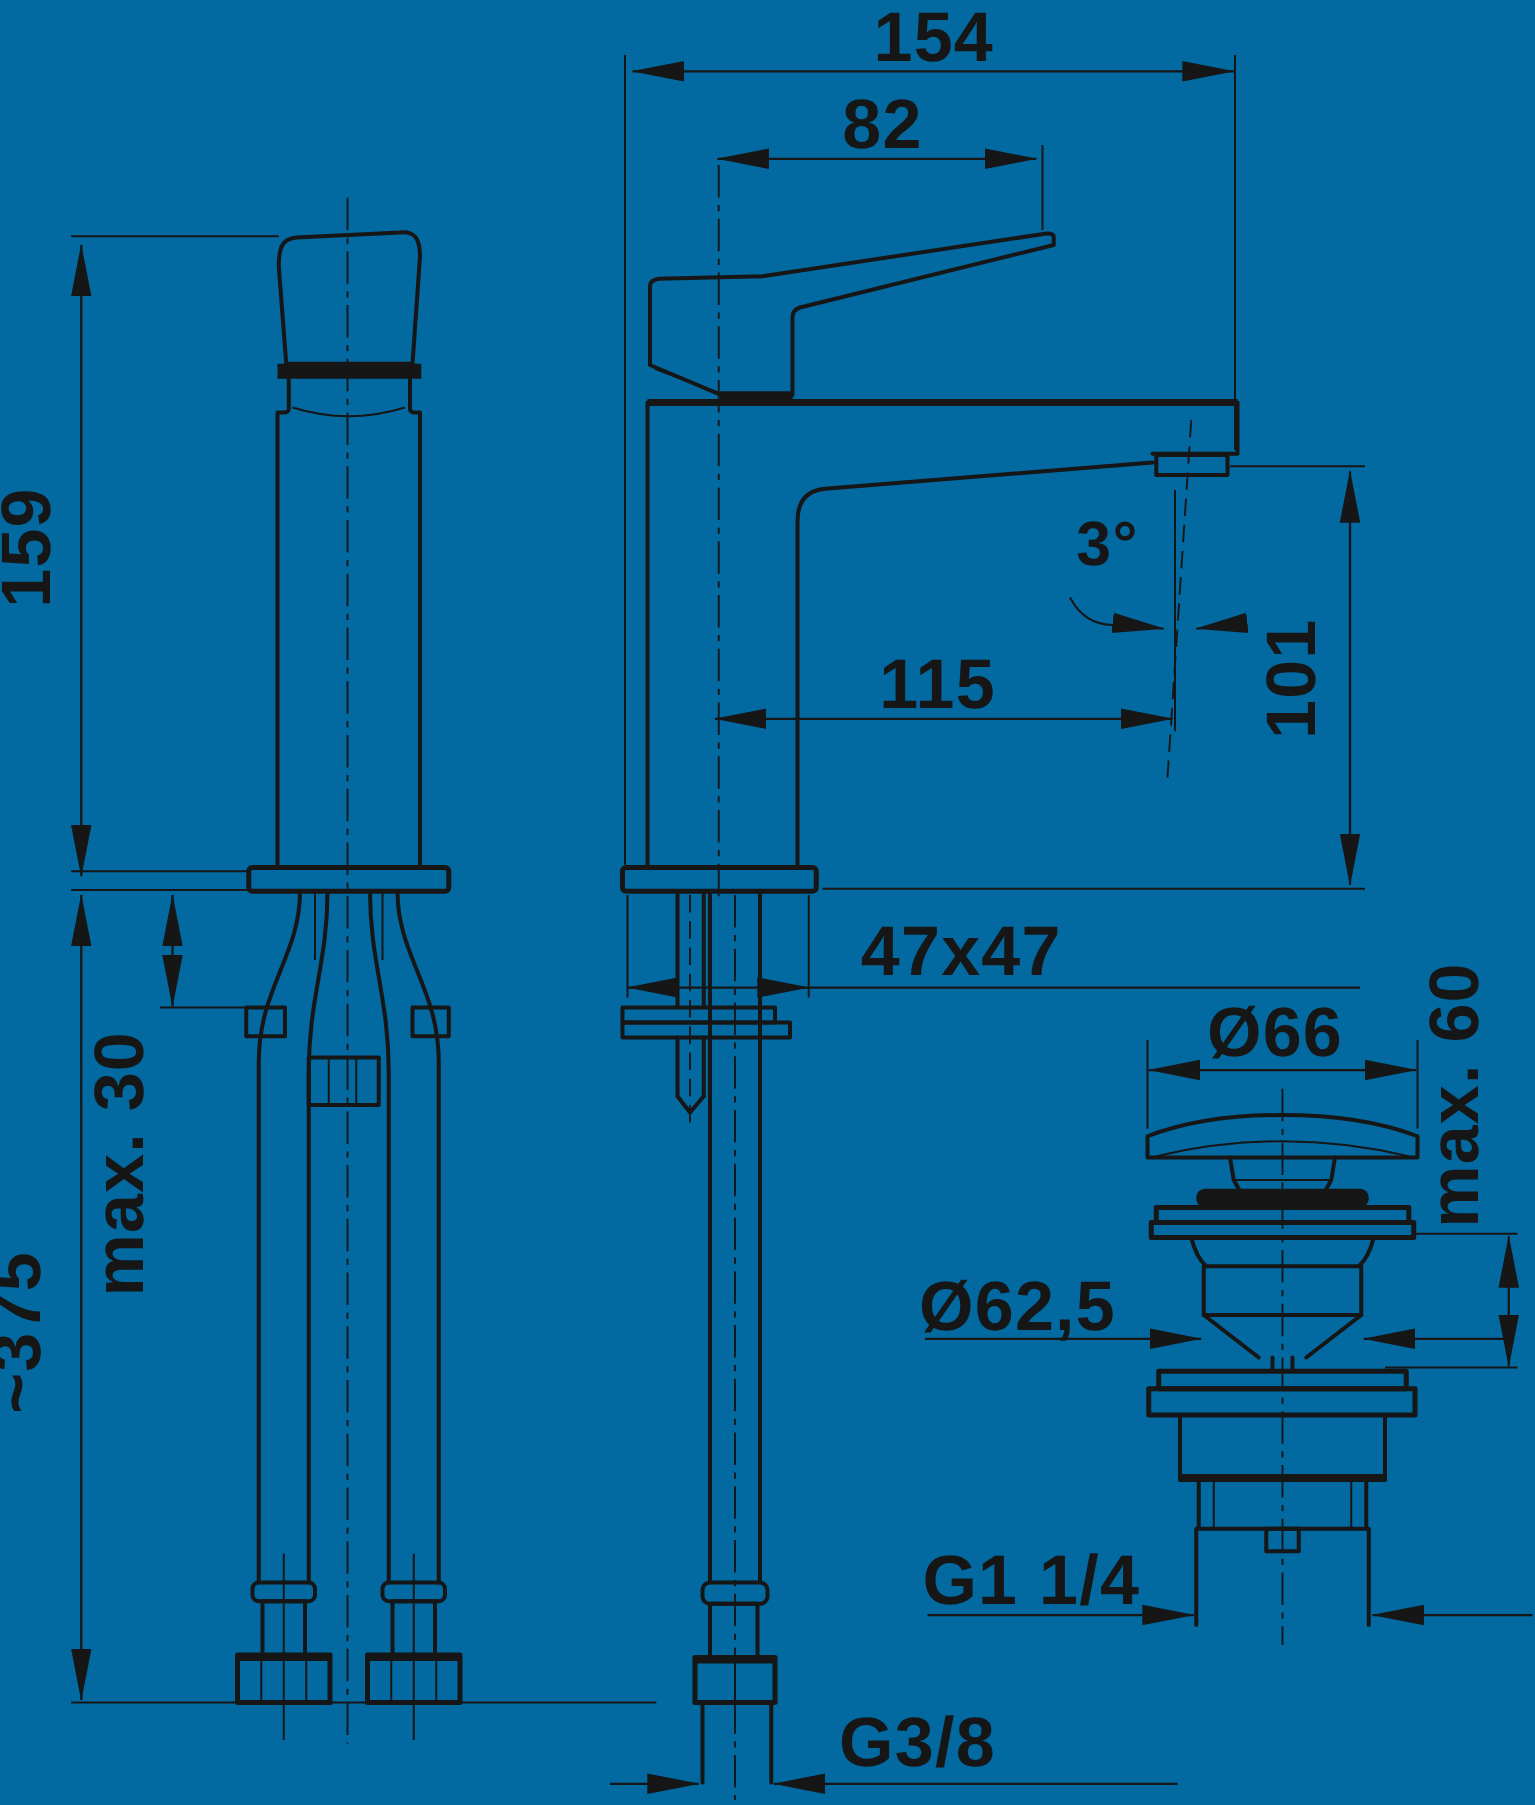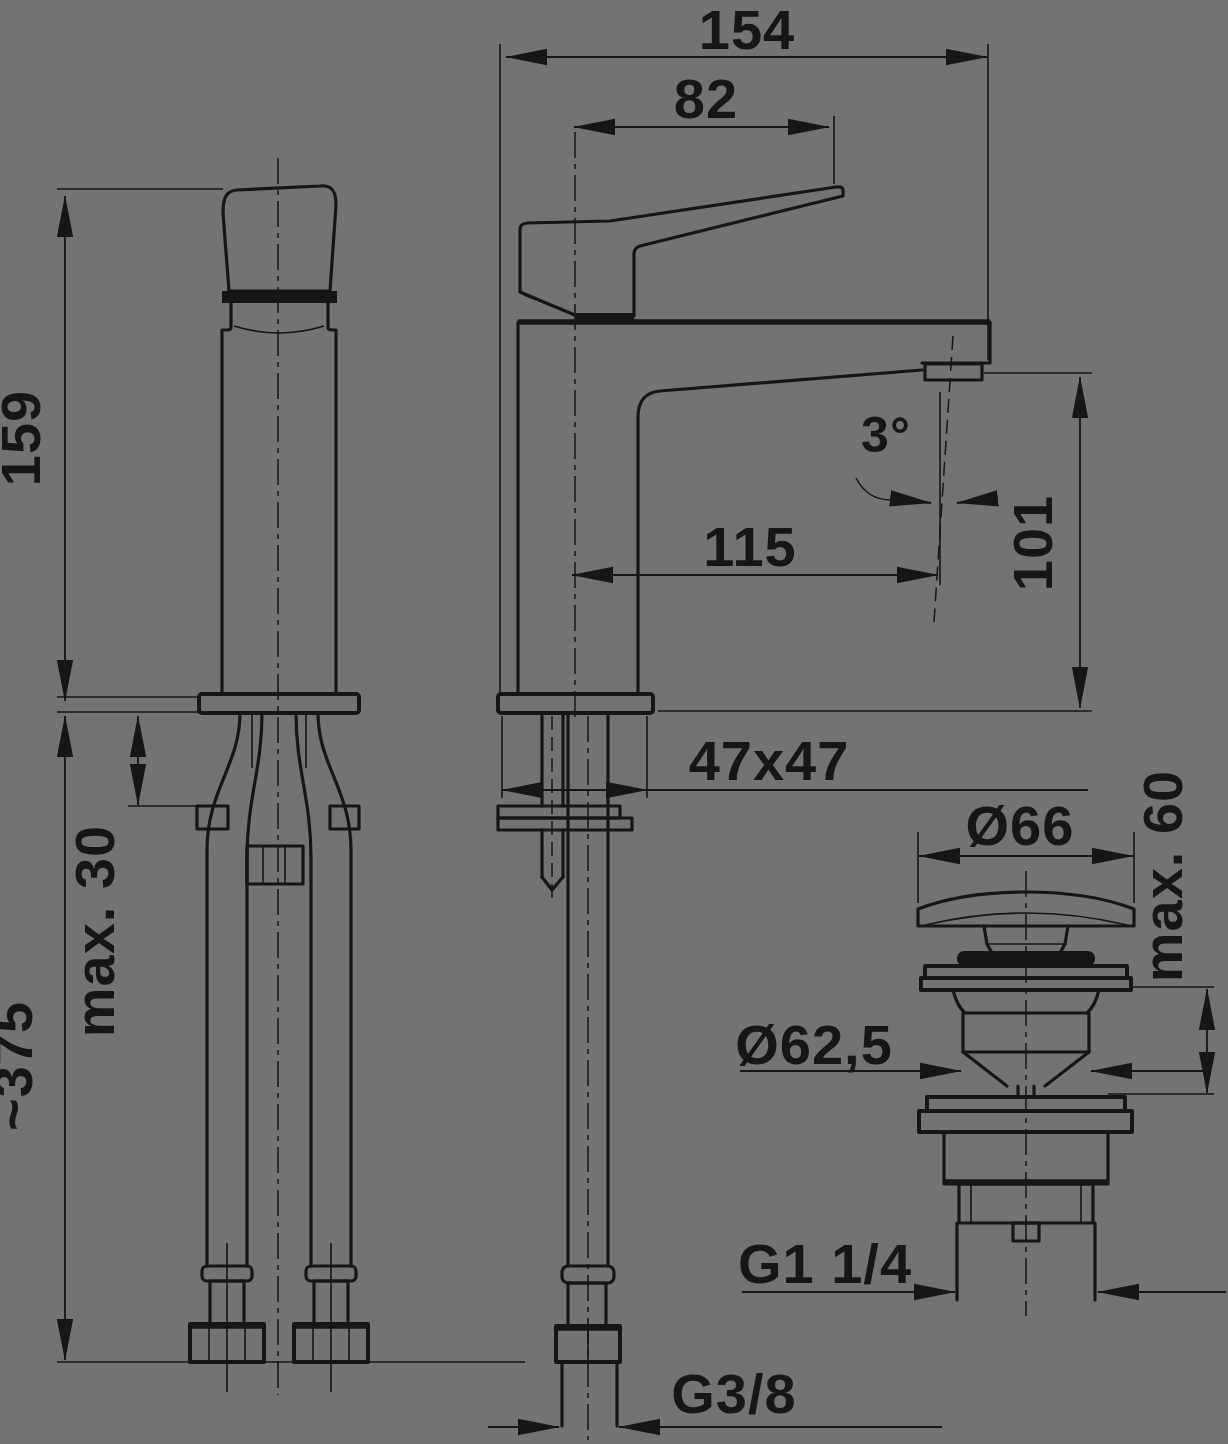--- a/index.html
+++ b/index.html
@@ -1,16 +1,16 @@
 <!DOCTYPE html>
 <html><head>
 <meta charset="utf-8">
 <style>
   html,body{margin:0;padding:0;background:#ffffff;}
-  .stage{width:1228px;height:1444px;position:relative;background:#737373;overflow:hidden;}
+  .stage{width:1228px;height:1444px;position:relative;background:#0369a1;overflow:hidden;}
   svg{display:block;}
   .ol{fill:none;stroke:#161616;stroke-width:3.2;stroke-linecap:round;stroke-linejoin:round;}
   .ol-thick{fill:none;stroke:#161616;stroke-width:5.5;stroke-linecap:butt;}
   .ol-med{fill:none;stroke:#161616;stroke-width:4;stroke-linejoin:round;}
   .thin{fill:none;stroke:#161616;stroke-width:1.6;}
   .dim{fill:none;stroke:#161616;stroke-width:1.8;}
   .cl{fill:none;stroke:#161616;stroke-width:1.5;stroke-dasharray:26 6 5 6;}
   .dash{fill:none;stroke:#161616;stroke-width:1.5;stroke-dasharray:14 7;}
   .darkfill{fill:#161616;stroke:none;}
   text{fill:#161616;font-family:"Liberation Sans","DejaVu Sans",sans-serif;

